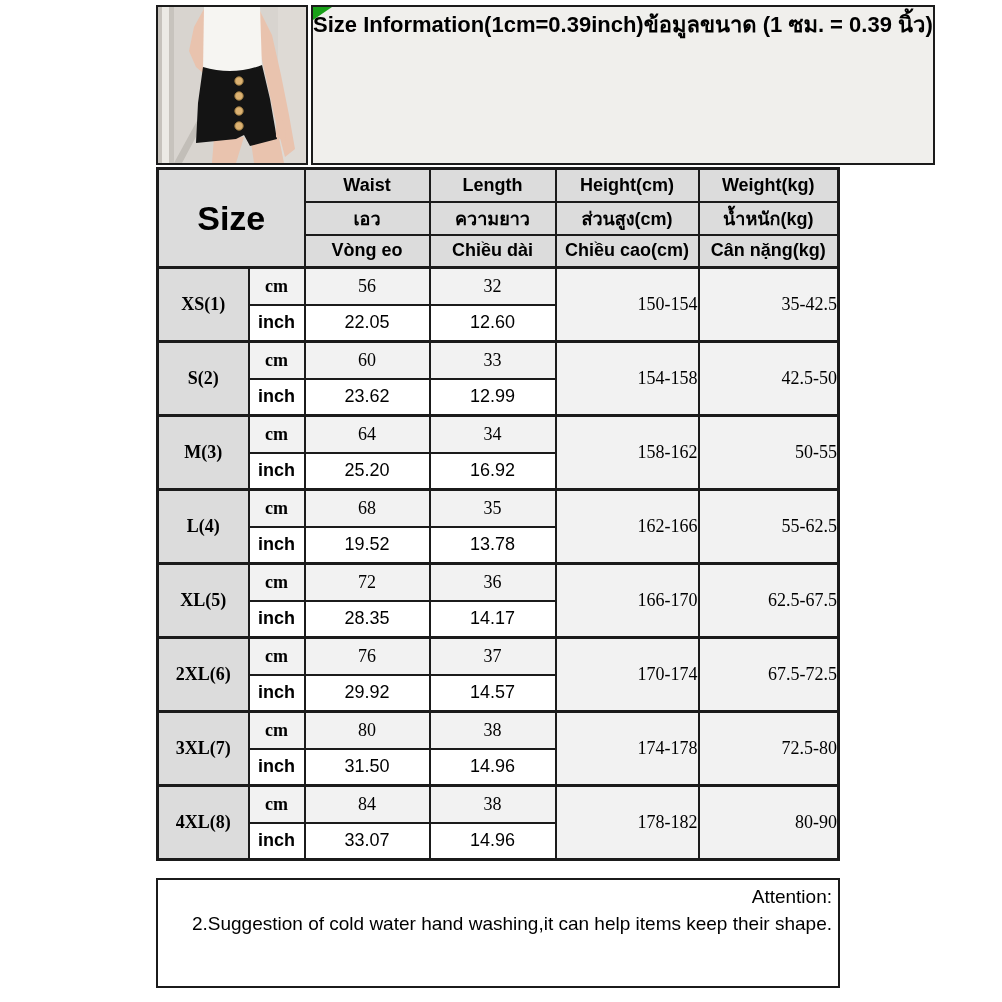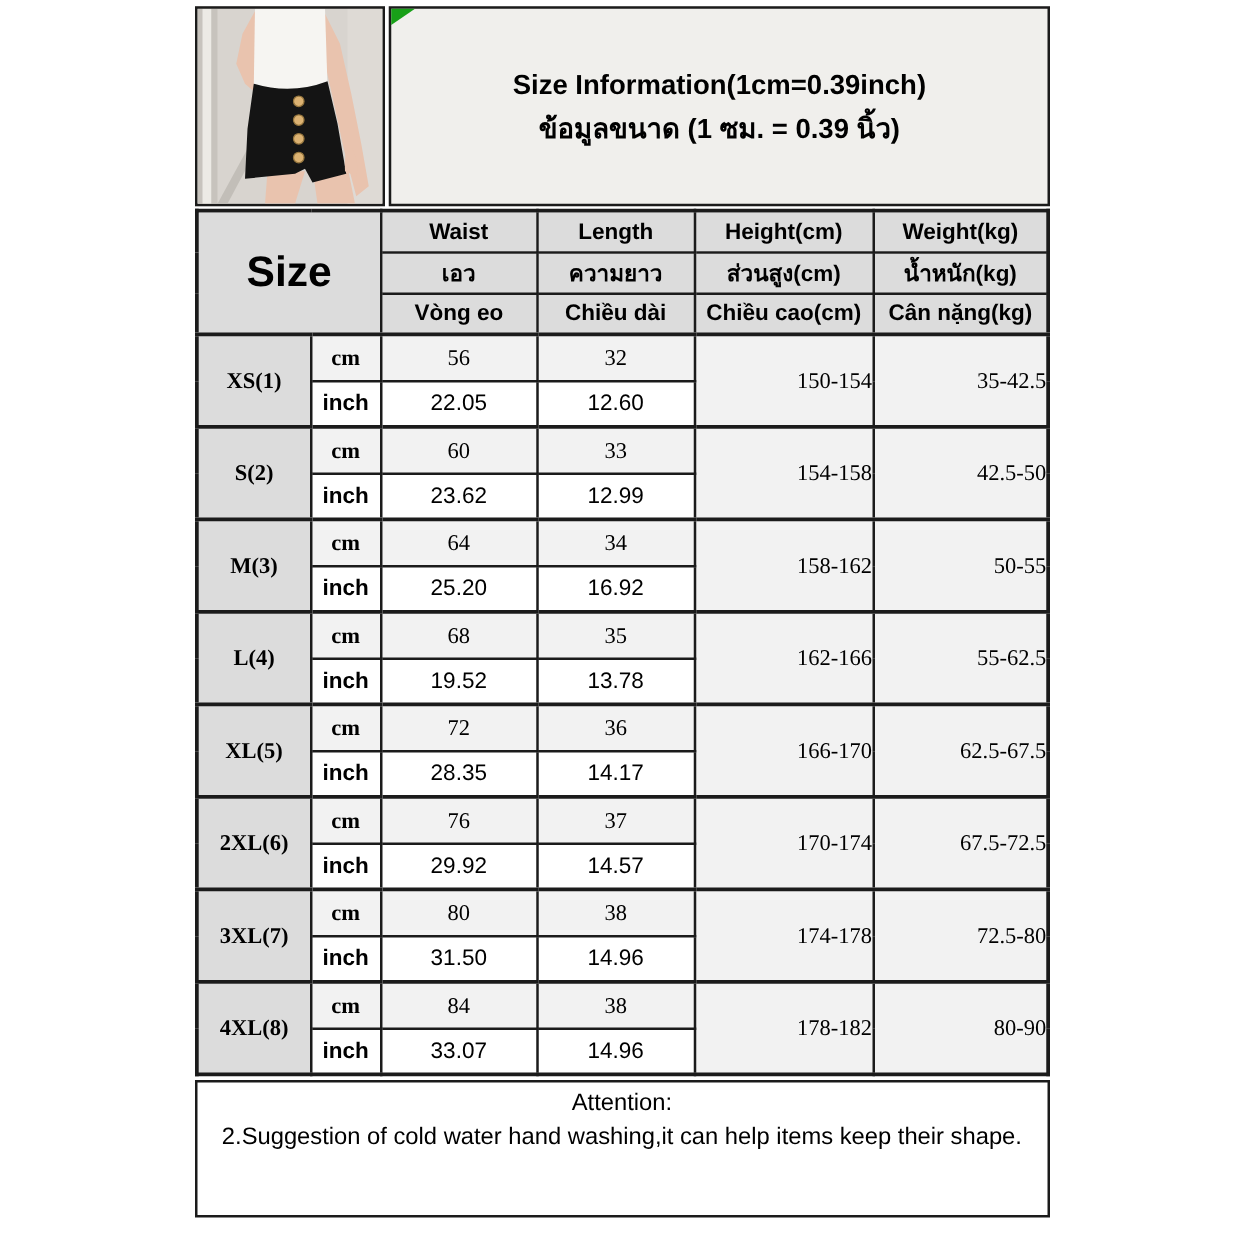--- a/index.html
+++ b/index.html
@@ -15,22 +15,22 @@
   
   .top-section { display: flex; height: 160px; }
   .photo-box {
     flex: none; width: 152px; height: 160px;
     border: 2px solid #1b1b1b; background: #d8d4cf; position: relative; overflow: hidden;
   }
   .photo-box svg { display: block; width: 100%; height: 100%; }
   .title-box {
     flex: 1; height: 160px; margin-left: 3px;
     border: 2px solid #1b1b1b; background: #f0efec;
-    display: flex; flex-direction: column; justify-content: center;
-    text-align: center; position: relative;
+    display: flex; flex-direction: row; justify-content: center;
+    text-align: left; position: relative;
   }
   .title-line { font-weight: bold; font-size: 22px; line-height: 35px; white-space: nowrap; }
   .corner-marker {
     position: absolute; left: 0; top: 0; width: 0; height: 0;
     border-top: 13px solid #18a018; border-right: 19px solid transparent;
   }
 
   
   table.size-table {
     border-collapse: collapse; table-layout: fixed;
@@ -45,23 +45,23 @@
   .size-table th.size-head { font-size: 34px; background: #dcdcdc; }
   .size-table thead tr:last-child th { border-bottom-width: 3px; }
   tr.r-cm td { height: 37px; font-size: 18px; background: #f2f2f2; border-top-width: 3px; font-family: Liberation Serif, serif; }
   tr.r-inch td { height: 37px; font-size: 18px; background: #ffffff; }
   td.c-size { background: #dcdcdc !important; font-weight: bold; font-size: 19px; }
   td.c-unit { font-weight: bold; }
   td.c-range { background: #f2f2f2; text-align: right; }
 
   
   .attention-box {
-    margin-top: 3px; border: 2px solid #1b1b1b; background: #fff;
+    margin-top: 17px; border: 2px solid #1b1b1b; background: #fff;
     min-height: 110px; padding: 3px 6px 8px 5px;
-    font-size: 19px; line-height: 27px; text-align: center;
+    font-size: 19px; line-height: 27px; text-align: right;
   }
 </style>
 </head>
 <body>
 
 <div class="page">
   <div class="content">
 
     <div class="top-section">
       <div class="photo-box">

